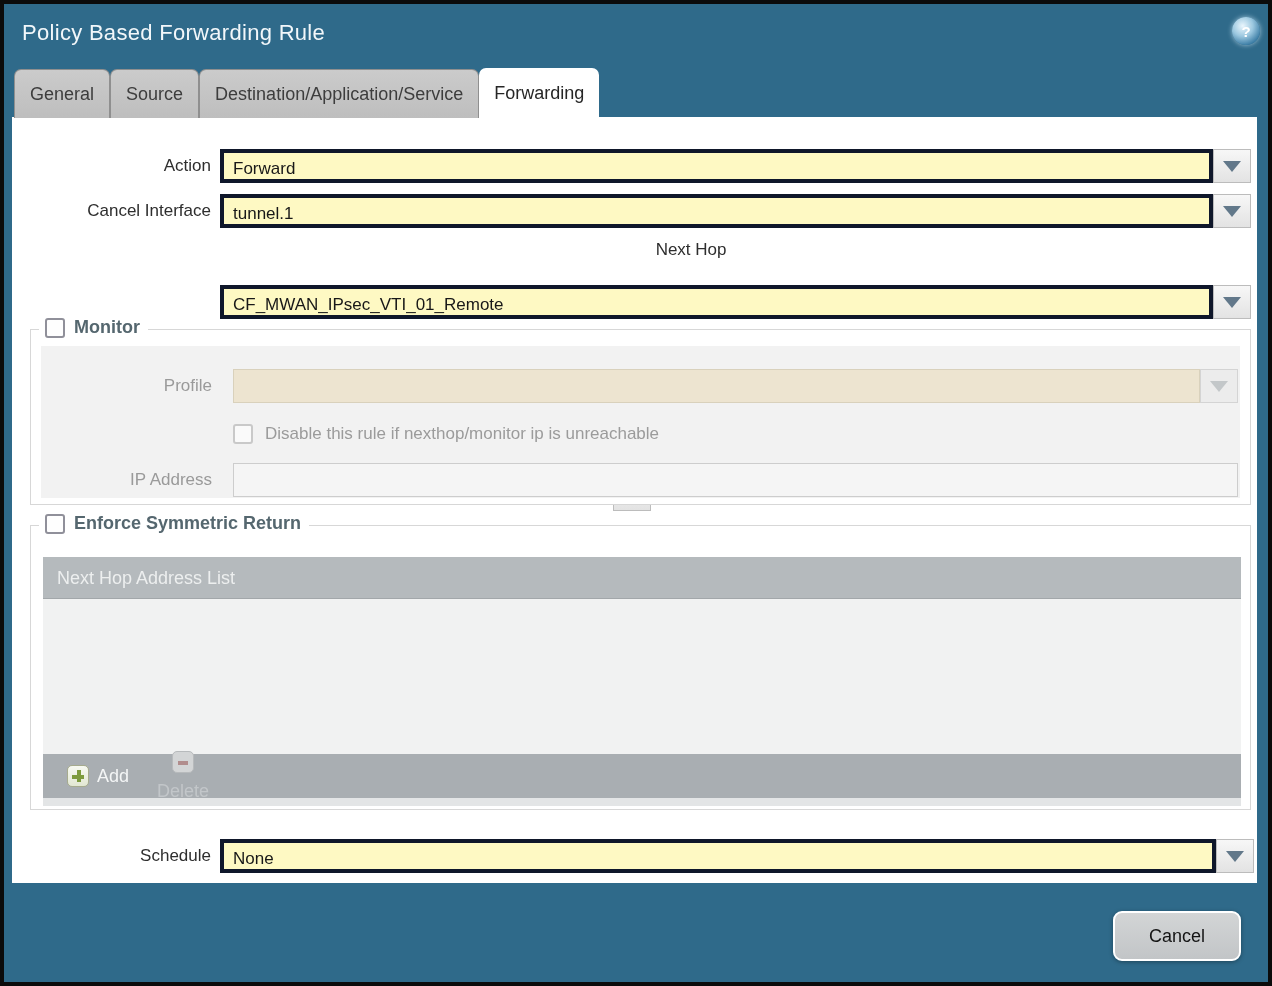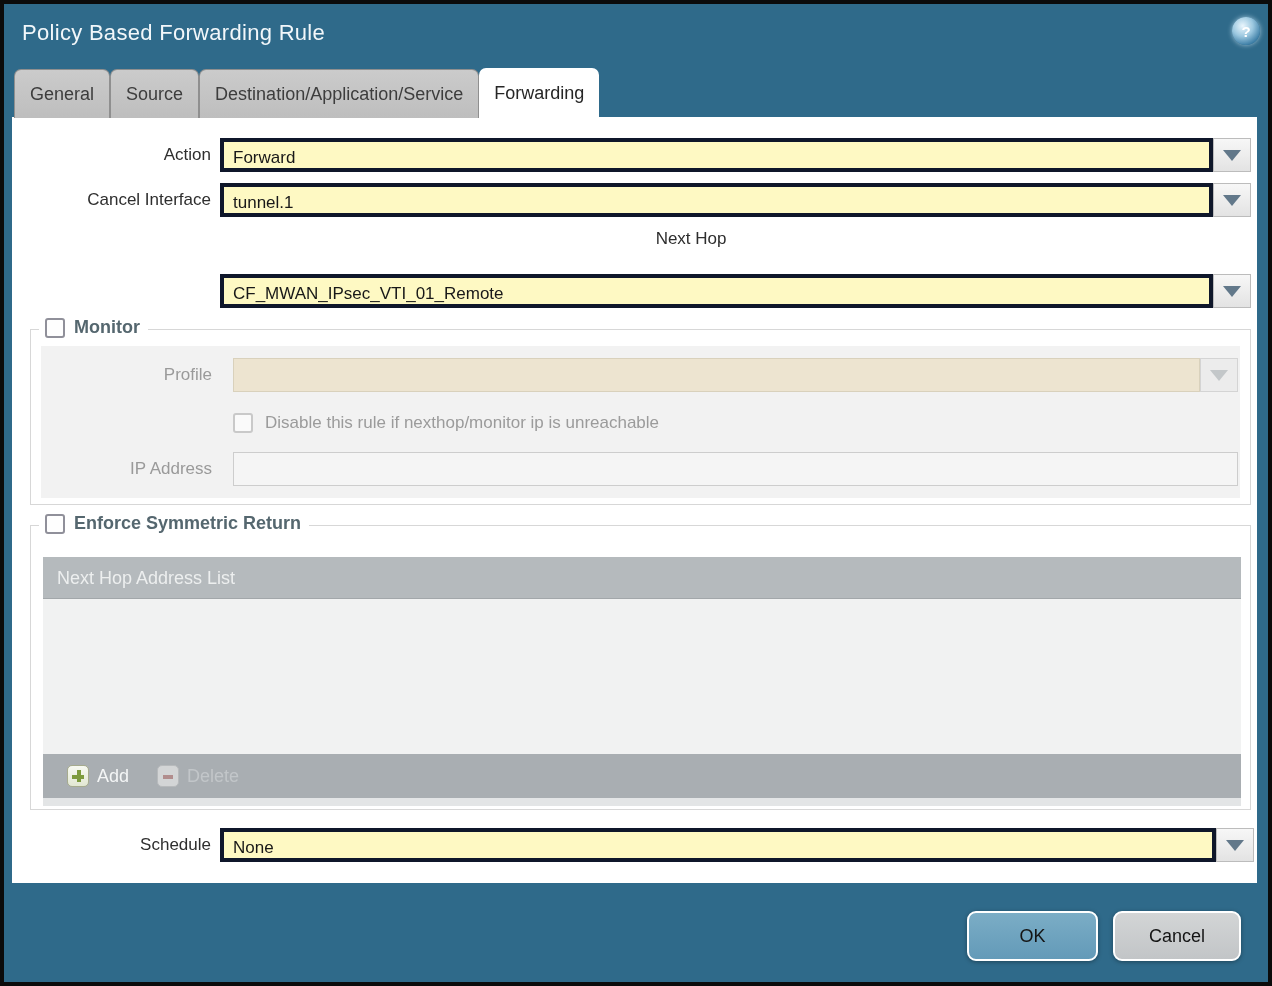--- a/index.html
+++ b/index.html
@@ -29,21 +29,21 @@
     border-radius:7px 7px 0 0; font-size:18px; color:#3d3d3d; cursor:pointer; white-space:nowrap;
   }
   .tab.active {
     height:52px; line-height:50px; background:#fff; border:none; color:#262626; margin-bottom:-2px;
   }
   
   .panel {
     position:absolute; left:8px; top:113px; width:1245px; height:766px;
     background:#fff; z-index:1;
   }
-  .row { position:absolute; left:0; height:34px; display:flex; align-items:center; }
+  .row { position:absolute; left:0; height:34px; display:flex; align-items:center;margin-top:11px; }
   .row .lbl {
     width:199px; text-align:right; padding-right:0; margin-right:9px;
     font-size:17px; color:#2e2e2e; flex:0 0 199px;
   }
   .field {
     flex:1; height:34px; background:#fef9c3; border:4px solid #0f172a;
     font-size:17px; color:#181818; line-height:32px; padding-left:9px; cursor:text;
   }
   .dd-btn {
     flex:0 0 38px; width:38px; height:34px; margin-left:0;
@@ -70,21 +70,21 @@
   .checkbox.dis { border:2px solid #c9c9c9; background:#fafafa; cursor:default; }
   .dis-label { font-size:17px; color:#9b9b9b; margin-left:12px; }
   
   .nh-table { position:absolute; left:12px; top:31px; width:1198px; }
   .nh-head { height:42px; background:#b5babd; border-bottom:1px solid #a2a7aa;
              font-size:18px; color:#edefef; line-height:42px; padding-left:14px; }
   .nh-body { height:155px; background:#f1f2f2; }
   .nh-foot { height:44px; background:#a9aeb2; display:flex; align-items:center; padding-left:24px; gap:28px; }
   .nh-strip { height:8px; background:#e3e5e6; }
   .tool-btn { display:flex; align-items:center; gap:8px; cursor:pointer; }
-  .tool-btn.disabled { cursor:default; }
+  .tool-btn.disabled { cursor:default;flex-direction:column; }
   .icon-box { position:relative; width:22px; height:22px; border-radius:5px; }
   .plus-box { background:linear-gradient(#f7f9f1,#e2e7d2); border:1px solid #a6ab8e; }
   .plus-box::before { content:""; position:absolute; left:4px; right:4px; top:9px; height:4px; background:#7d9b3c; }
   .plus-box::after  { content:""; position:absolute; top:4px; bottom:4px; left:9px; width:4px; background:#7d9b3c; }
   .minus-box { background:#d3d5d6; border:1px solid #b7babc; }
   .minus-box::before { content:""; position:absolute; left:5px; right:5px; top:9px; height:4px; background:#b18d8d; }
   .tool-label-add { font-size:18px; color:#f4f6f6; }
   .tool-label-del { font-size:18px; color:#c2c6c9; }
   
   .btn {
@@ -195,16 +195,15 @@
     <div class="row" style="top:711px; right:3px;">
       <div class="lbl">Schedule</div>
       <div class="field">None</div>
       <div class="dd-btn">
           <span class="tri"></span>
         </div>
     </div>
 
   </div>
 
-  <div class="btn btn-ok">OK</div>
   <div class="btn btn-cancel">Cancel</div>
 
 </div>
 
 </body></html>

